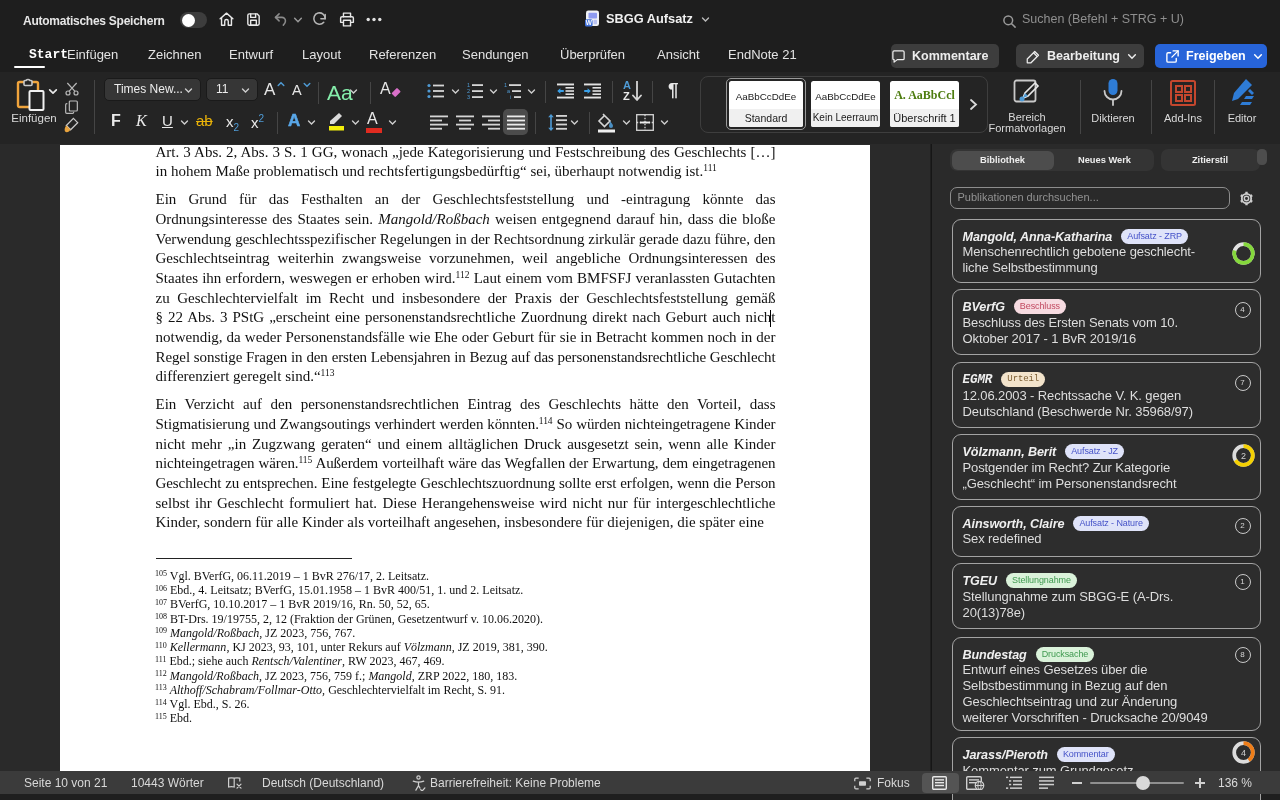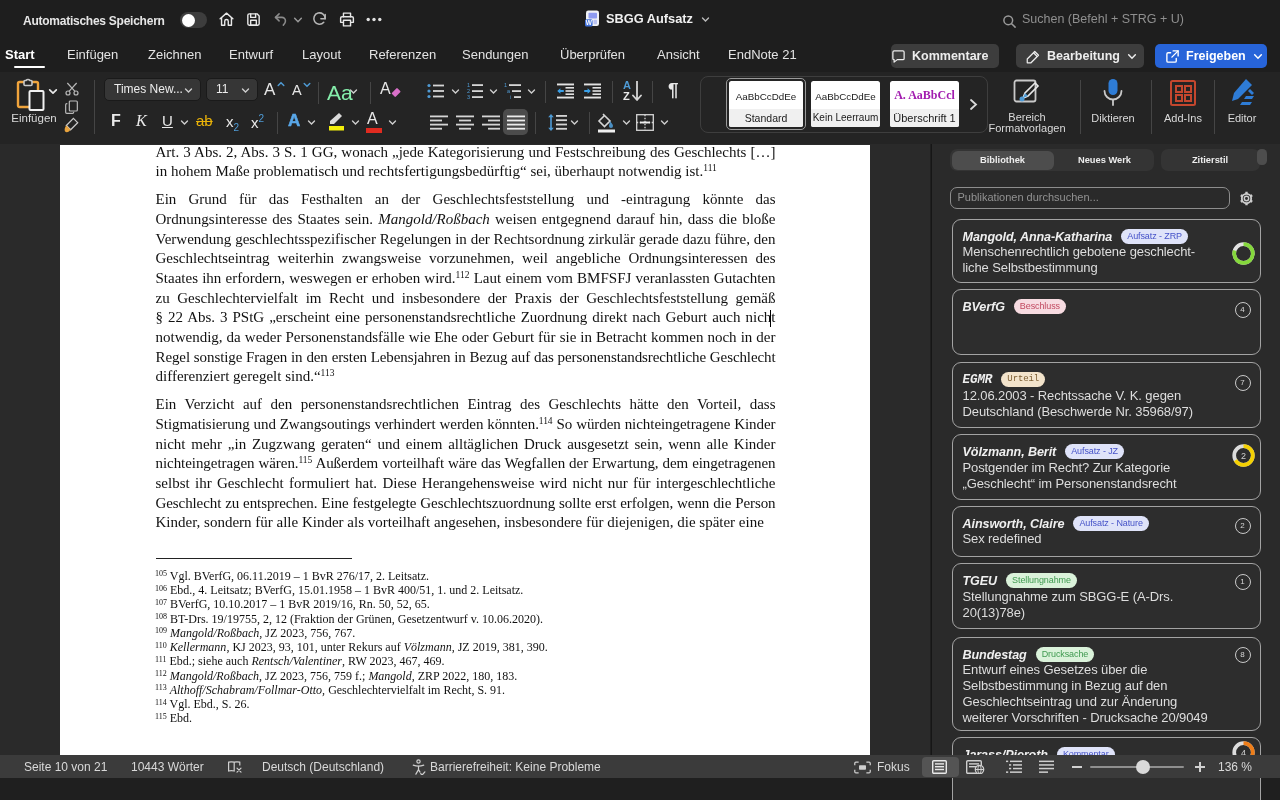--- a/index.html
+++ b/index.html
@@ -54,21 +54,21 @@
   .cbadge { position:absolute; height:15px; border-radius:7.5px; font-size:9px; letter-spacing:-0.1px; font-weight:500; line-height:15px; padding:0 6px; white-space:nowrap; }
   .cbody { position:absolute; left:10px; font-size:13px; letter-spacing:-0.1px; line-height:16px; color:#dddddd; white-space:nowrap; }
   .badge-blue { background:#dfe3f9; color:#4552c8; }
   .badge-pink { background:#f7dbe1; color:#c24a60; }
   .badge-tan { background:#f2e3cb; color:#7d5f33; }
   .badge-green { background:#daf2da; color:#3f9a50; }
   .numcirc { position:absolute; width:16px; height:16px; border:1.2px solid #c9c9c9; border-radius:50%; color:#d6d6d6; font-size:8px; text-align:center; line-height:14px; }
   #pscroll { position:absolute; left:325px; top:4.5px; width:9.5px; height:16px; background:#4d4d4d; border-radius:4.5px; }
 
   
-  #statusbar { position:absolute; top:755px; left:0; width:1280px; height:23px; background:#3b3b3b; color:#d9d9d9; font-size:12px; }
+  #statusbar { position:absolute; top:771px; left:0; width:1280px; height:23px; background:#3b3b3b; color:#d9d9d9; font-size:12px; }
   .sitem { position:absolute; top:4.5px; }
 </style>
 </head>
 <body>
 <div id="app">
   <div id="titlebar">
     <div id="autosave">Automatisches Speichern</div>
     <div id="toggle">
         <div class="knob"></div>
       </div>
@@ -117,21 +117,21 @@
     </div>
     <div id="searchbox">
       <svg style="position:absolute; left:0; top:2px;" width="15" height="15" viewBox="0 0 24 24" fill="none" stroke="#9a9a9a" stroke-width="2.4" stroke-linecap="round">
           <circle cx="10" cy="10" r="7"></circle>
           <path d="M15.5 15.5 L21 21"></path>
         </svg>
       <span style="padding-left:20px;">Suchen (Befehl + STRG + U)</span>
     </div>
   </div>
   <div id="menubar">
-    <div class="menu active" style="left:5px;">Start</div>
+    <div class="menu active" style="left:29px;font-family:Liberation Mono, monospace;">Start</div>
     <div style="position:absolute; left:14px; top:26px; width:31px; height:2px; background:#fff; border-radius:1px;"></div>
     <div class="menu" style="left:67px;">Einfügen</div>
     <div class="menu" style="left:148px;">Zeichnen</div>
     <div class="menu" style="left:229px;">Entwurf</div>
     <div class="menu" style="left:302px;">Layout</div>
     <div class="menu" style="left:369px;">Referenzen</div>
     <div class="menu" style="left:462px;">Sendungen</div>
     <div class="menu" style="left:560px;">Überprüfen</div>
     <div class="menu" style="left:657px;">Ansicht</div>
     <div class="menu" style="left:728px;">EndNote 21</div>
@@ -366,21 +366,21 @@
     <div class="abs" style="left:726px; top:6px; width:80px; height:52px; border:1.5px solid #9a9a9a; border-radius:5px;"></div>
     <div class="abs" style="left:729px; top:9px; width:74px; height:46px; background:#fff; border-radius:2.5px; overflow:hidden;">
       <div style="position:absolute; top:10px; width:100%; text-align:center; font-size:9.8px; color:#1a1a1a;">AaBbCcDdEe</div>
       <div style="position:absolute; bottom:0; width:100%; height:18px; background:#f0f0f0; text-align:center; font-size:10.5px; color:#1a1a1a; line-height:18px;">Standard</div>
     </div>
     <div class="abs" style="left:811px; top:9px; width:69px; height:46px; background:#fff; border-radius:2.5px; overflow:hidden;">
       <div style="position:absolute; top:10px; width:100%; text-align:center; font-size:9.8px; color:#1a1a1a;">AaBbCcDdEe</div>
       <div style="position:absolute; bottom:0; width:100%; height:18px; background:#f0f0f0; text-align:center; font-size:11px; color:#1a1a1a; line-height:18px; font-size:10px;">Kein Leerraum</div>
     </div>
     <div class="abs" style="left:890px; top:9px; width:69px; height:46px; background:#fff; border-radius:2.5px; overflow:hidden;">
-      <div style="position:absolute; top:7px; width:100%; text-align:center; font-size:12px; font-weight:700; color:#a21caf; font-family:'Liberation Serif',serif;">A. AaBbCcl</div>
+      <div style="position:absolute; top:7px; width:100%; text-align:center; font-size:12px; font-weight:700; color:#4d7c0f; font-family:'Liberation Serif',serif;">A. AaBbCcl</div>
       <div style="position:absolute; bottom:0; width:100%; height:18px; background:#f0f0f0; text-align:center; font-size:11px; color:#1a1a1a; line-height:18px;">Überschrift 1</div>
     </div>
     <svg class="abs" style="left:969px; top:26px;" width="9" height="13" viewBox="0 0 9 13" fill="none" stroke="#dadada" stroke-width="1.8" stroke-linecap="round">
         <path d="M2 2 L7 6.5 L2 11"></path>
       </svg>
 
     <svg class="abs" style="left:1013px; top:7px;" width="28" height="28" viewBox="0 0 28 28">
       <rect x="1.5" y="1.5" width="21" height="21" rx="2" fill="none" stroke="#c9c9c9" stroke-width="1.8"></rect>
       <path d="M22 4 L12 14 L10 19 L15 17 L25 7 Z" fill="none" stroke="#e8e8e8" stroke-width="1.6"></path>
       <path d="M10 19 L15 17 L12 14 Z" fill="#4f9bd5"></path>
@@ -427,22 +427,22 @@
         <div class="dl">zu Geschlechtervielfalt im Recht und insbesondere der Praxis der Geschlechtsfeststellung gemäß</div>
         <div class="dl">§ 22 Abs. 3 PStG „erscheint eine personenstandsrechtliche Zuordnung direkt nach Geburt auch nicht</div>
         <div class="dl">notwendig, da weder Personenstandsfälle wie Ehe oder Geburt für sie in Betracht kommen noch in der</div>
         <div class="dl" style="letter-spacing:-0.1px;">Regel sonstige Fragen in den ersten Lebensjahren in Bezug auf das personenstandsrechtliche Geschlecht</div>
         <div class="dl last">differenziert geregelt sind.“<sup>113</sup></div>
         <div class="pgap"></div>
         <div class="dl">Ein Verzicht auf den personenstandsrechtlichen Eintrag des Geschlechts hätte den Vorteil, dass</div>
         <div class="dl" style="letter-spacing:-0.06px;">Stigmatisierung und Zwangsoutings verhindert werden könnten.<sup>114</sup> So würden nichteingetragene Kinder</div>
         <div class="dl">nicht mehr „in Zugzwang geraten“ und einem alltäglichen Druck ausgesetzt sein, wenn alle Kinder</div>
         <div class="dl" style="letter-spacing:-0.06px;">nichteingetragen wären.<sup>115</sup> Außerdem vorteilhaft wäre das Wegfallen der Erwartung, dem eingetragenen</div>
+        <div class="dl" style="letter-spacing:-0.09px;">Geschlecht zu entsprechen. Eine festgelegte Geschlechtszuordnung sollte erst erfolgen, wenn die Person</div>
         <div class="dl">selbst ihr Geschlecht formuliert hat. Diese Herangehensweise wird nicht nur für intergeschlechtliche</div>
-        <div class="dl" style="letter-spacing:-0.09px;">Geschlecht zu entsprechen. Eine festgelegte Geschlechtszuordnung sollte erst erfolgen, wenn die Person</div>
         <div class="dl last">Kinder, sondern für alle Kinder als vorteilhaft angesehen, insbesondere für diejenigen, die später eine</div>
       </div>
     </div>
     <div id="fnsep" style="top:413.5px;"></div>
     <div id="fnblock" style="position:absolute; left:95.5px; top:424.3px; width:640px; font-family:'Liberation Serif',serif; color:#111;">
       <div class="fn"><sup>105</sup> Vgl. BVerfG, 06.11.2019 – 1 BvR 276/17, 2. Leitsatz.</div>
       <div class="fn"><sup>106</sup> Ebd., 4. Leitsatz; BVerfG, 15.01.1958 – 1 BvR 400/51, 1. und 2. Leitsatz.</div>
       <div class="fn"><sup>107</sup> BVerfG, 10.10.2017 – 1 BvR 2019/16, Rn. 50, 52, 65.</div>
       <div class="fn"><sup>108</sup> BT-Drs. 19/19755, 2, 12 (Fraktion der Grünen, Gesetzentwurf v. 10.06.2020).</div>
       <div class="fn"><sup>109</sup> <i>Mangold/Roßbach</i>, JZ 2023, 756, 767.</div>
@@ -479,20 +479,21 @@
     <div class="card" style="top:74.5px; height:64.5px;">
       <div class="ctitle" style="top:9px;">Mangold, Anna-Katharina<span class="cbadge badge-blue" style="position:static; display:inline-block; margin-left:9px; font-style:normal; font-weight:500; vertical-align:2px;">Aufsatz - ZRP</span></div>
       <div class="cbody" style="top:24.5px;">Menschenrechtlich gebotene geschlecht-<br>liche Selbstbestimmung</div>
       <svg class="abs" style="left:278px; top:21.5px;" width="25" height="25" viewBox="0 0 25 25">
         <circle cx="12.5" cy="12.5" r="9.3" fill="none" stroke="#e2e2e2" stroke-width="3.7"></circle>
         <circle cx="12.5" cy="12.5" r="9.3" fill="none" stroke="#85d83c" stroke-width="3.7" stroke-dasharray="46.6 11.8" stroke-linecap="butt" transform="rotate(-90 12.5 12.5)"></circle>
       </svg>
     </div>
     <div class="card" style="top:145px; height:66px;">
       <div class="ctitle" style="top:9px;">BVerfG<span class="cbadge badge-pink" style="position:static; display:inline-block; margin-left:9px; font-style:normal; font-weight:500; vertical-align:2px;">Beschluss</span></div>
+      <div class="cbody" style="top:24.5px;">Beschluss des Ersten Senats vom 10.<br>Oktober 2017 - 1 BvR 2019/16</div>
       <div class="numcirc" style="left:282px; top:12px;">4</div>
     </div>
     <div class="card" style="top:218px; height:65.5px;">
       <div class="ctitle" style="top:9px;font-family:Liberation Mono, monospace;">EGMR<span class="cbadge badge-tan" style="position:static; display:inline-block; margin-left:9px; font-style:normal; font-weight:500; vertical-align:2px;">Urteil</span></div>
       <div class="cbody" style="top:24.5px;">12.06.2003 - Rechtssache V. K. gegen<br>Deutschland (Beschwerde Nr. 35968/97)</div>
       <div class="numcirc" style="left:282px; top:12px;">7</div>
     </div>
     <div class="card" style="top:290px; height:65.5px;">
       <div class="ctitle" style="top:9px;">Völzmann, Berit<span class="cbadge badge-blue" style="position:static; display:inline-block; margin-left:9px; font-style:normal; font-weight:500; vertical-align:2px;">Aufsatz - JZ</span></div>
       <div class="cbody" style="top:24.5px;">Postgender im Recht? Zur Kategorie<br>„Geschlecht“ im Personenstandsrecht</div>

